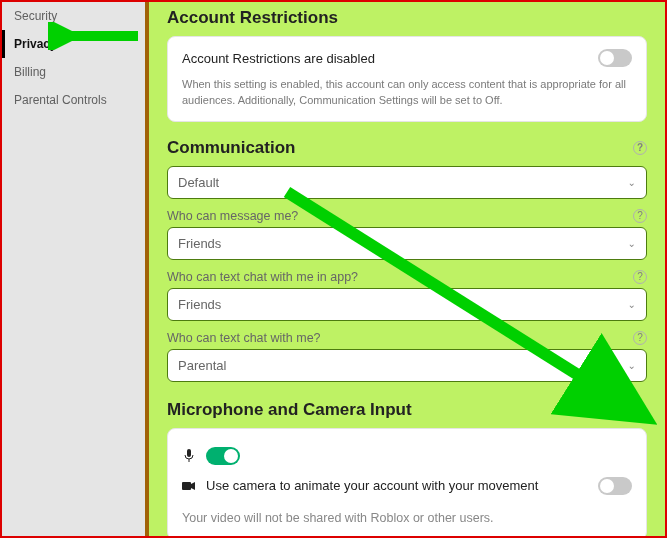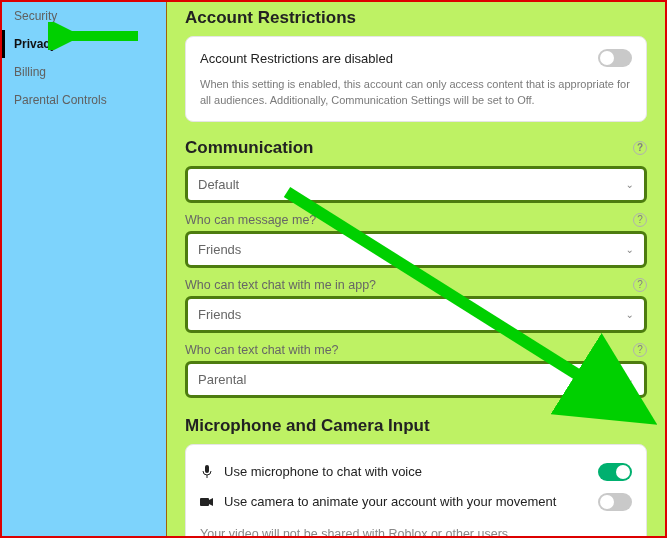--- a/index.html
+++ b/index.html
@@ -1,34 +1,34 @@
 <!DOCTYPE html>
 <html><head>
 <meta charset="utf-8">
 <style>
 * { box-sizing: border-box; margin: 0; padding: 0; font-family: "Helvetica Neue", Arial, sans-serif; }
 body { background: #fff; width: 667px; height: 538px; overflow: hidden; position: relative; }
 .frame { border: 2px solid #d00; width: 667px; height: 538px; position: absolute; top: 0; left: 0; display: flex; }
-.sidebar { width: 165px; background: #7dd3fc; border-right: 1px solid #a16207; }
+.sidebar { width: 147px; background: #e5e5e5; border-right: 4px solid #a16207; }
 .sidebar-item { padding: 7px 12px; font-size: 12px; color: #606060; cursor: pointer; position: relative; }
 .sidebar-item.active { color: #111; font-weight: bold; }
 .sidebar-item.active::before { content: ""; position: absolute; left: 0; top: 0; bottom: 0; width: 3px; background: #000; }
 .main { flex: 1; padding: 0 18px 0 18px; overflow-y: auto; background: #bef264; }
 .section-header { font-size: 17px; font-weight: 700; color: #222; margin: 6px 0 8px 0; display: flex; justify-content: space-between; align-items: center; }
 .card { border: 1px solid #e5e5e5; border-radius: 8px; padding: 12px 14px; background: #fff; margin-bottom: 16px; }
 .row { display: flex; justify-content: space-between; align-items: center; }
 .row-label { font-size: 13px; color: #222; }
 .desc { font-size: 11px; color: #7a7a7a; line-height: 1.45; margin-top: 10px; }
 .toggle { width: 34px; height: 18px; background: #c9c9c9; border-radius: 9px; position: relative; cursor: pointer; flex-shrink: 0; }
 .toggle::after { content: ""; width: 14px; height: 14px; background: #fff; border-radius: 50%; position: absolute; top: 2px; left: 2px; transition: left .2s; }
 .toggle.on { background: #00b06f; }
 .toggle.on::after { left: 18px; }
 .help-icon { width: 14px; height: 14px; border: 1px solid #b0b0b0; border-radius: 50%; display: inline-flex; align-items: center; justify-content: center; font-size: 10px; color: #808080; cursor: pointer; flex-shrink: 0; }
 .field-label { font-size: 12.5px; color: #666; margin: 10px 0 4px 0; display: flex; justify-content: space-between; align-items: flex-end; gap: 16px; }
-.select { width: 100%; border: 3px solid #4d7c0f; border-radius: 6px; padding: 8px 10px; font-size: 13px; color: #666; background: #fff; display: flex; justify-content: space-between; align-items: center; cursor: pointer; }
+.select { width: 100%; border: 1px solid #4d7c0f; border-radius: 6px; padding: 8px 10px; font-size: 13px; color: #666; background: #fff; display: flex; justify-content: space-between; align-items: center; cursor: pointer; }
 .chev { font-size: 10px; color: #888; }
 .mc-row { display: flex; align-items: center; gap: 10px; padding: 6px 0; }
 .mc-icon { width: 14px; display: inline-flex; justify-content: center; font-size: 12px; color: #222; }
 .mc-label { font-size: 13px; color: #222; flex: 1; }
 .mc-note { font-size: 12.5px; color: #888; margin: 10px 0 8px 0; }
 
 .arrow { position: absolute; pointer-events: none; }
 .arrow1 { left: 46px; top: 20px; width: 100px; height: 28px; }
 .arrow2 { left: 275px; top: 180px; width: 400px; height: 260px; }
 .mc-card { padding-bottom: 6px; }
@@ -99,21 +99,20 @@
     </div>
     <div class="card mc-card">
       <div class="mc-row">
         <span class="mc-icon">
           <svg width="10" height="14" viewBox="0 0 10 14">
               <rect x="3" y="0" width="4" height="8" rx="2" fill="#222"></rect>
               <path d="M1 6a4 4 0 0 0 8 0" stroke="#222" fill="none" stroke-width="1"></path>
               <line x1="5" y1="10" x2="5" y2="13" stroke="#222" stroke-width="1"></line>
             </svg>
         </span>
-        <span class="mc-label">Use microphone to chat with voice</span>
         <span class="toggle on"></span>
       </div>
       <div class="mc-row">
         <span class="mc-icon">
           <svg width="14" height="10" viewBox="0 0 14 10">
               <rect x="0" y="1" width="9" height="8" rx="1" fill="#222"></rect>
               <path d="M9 3l4-2v8l-4-2z" fill="#222"></path>
             </svg>
         </span>
         <span class="mc-label">Use camera to animate your account with your movement</span>

